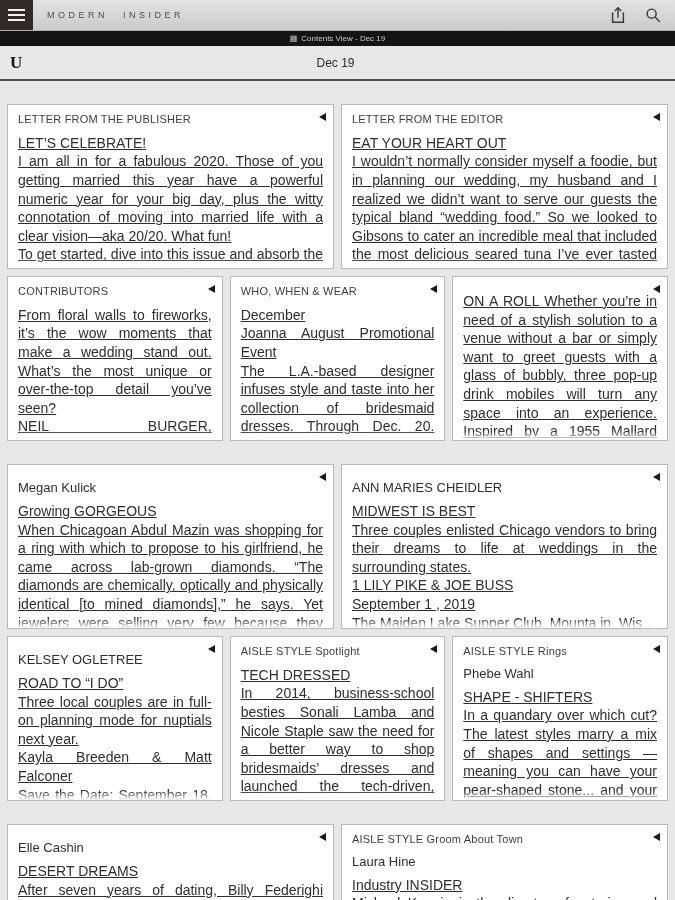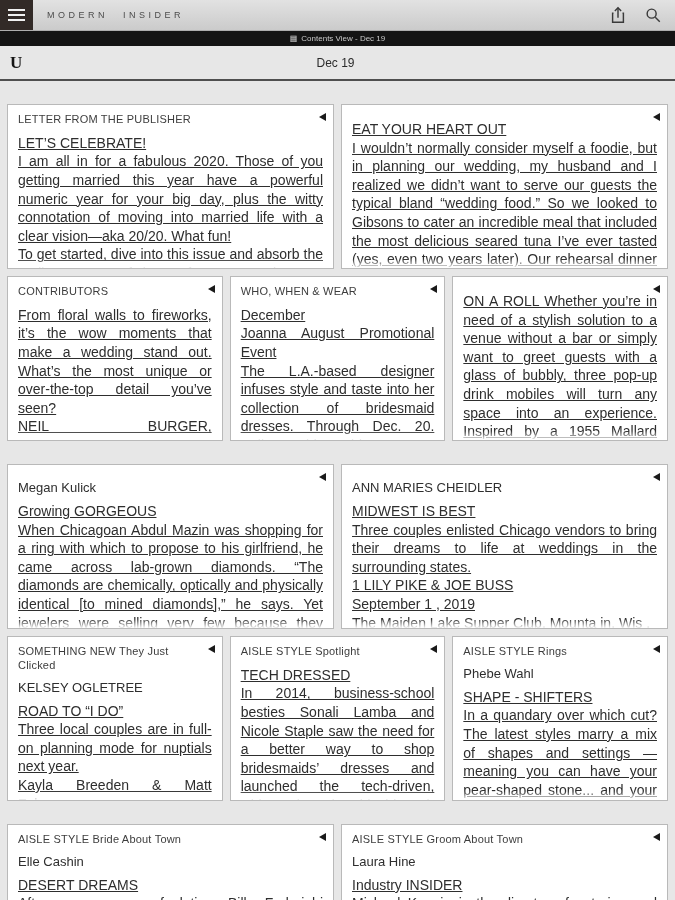--- a/index.html
+++ b/index.html
@@ -87,20 +87,21 @@
   <article class="card span3">
     <h2>LETTER FROM THE PUBLISHER</h2>
     <span class="tri"></span>
 
     <p class="body">LET’S CELEBRATE!
 I am all in for a fabulous 2020. Those of you getting married this year have a powerful numeric year for your big day, plus the witty connotation of moving into married life with a clear vision—aka 20/20. What fun!
 To get started, dive into this issue and absorb the endless array of inspo from more than 35 spectacular real weddings handpicked by Editor-in- Chief Elle Cashin. From three Spotlight weddings just outside the city to a distinct and diverse selection of Scene weddings to our personally swoothy, top Feature weddings, there’s no end to the</p>
   </article>
 
   <article class="card span3">
+    <h2>LETTER FROM THE EDITOR</h2>
     <span class="tri"></span>
 
     <p class="body">EAT YOUR HEART OUT
 I wouldn’t normally consider myself a foodie, but in planning our wedding, my husband and I realized we didn’t want to serve our guests the typical bland “wedding food.” So we looked to Gibsons to cater an incredible meal that included the most delicious seared tuna I’ve ever tasted (yes, even two years later). Our rehearsal dinner also became a foodie fete: We hosted it at Prime &amp; Provisions, a DineAmic Hospitality restaurant, and served juicy steaks and seafood. So I was especially excited this fall when I heard that Dine-Amic was getting into the catering game, opening up its impressive</p>
   </article>
 
   <article class="card span2">
     <h2>CONTRIBUTORS</h2>
     <span class="tri"></span>
 
@@ -138,21 +139,20 @@
     <p class="body">MIDWEST IS BEST
 Three couples enlisted Chicago vendors to bring their dreams to life at weddings in the surrounding states.
 1 LILY PIKE &amp; JOE BUSS
 September 1 , 2019
 The Maiden Lake Supper Club, Mounta in, Wis .
 Photography by Dana Ann Photography and Lauren Sims Photography
 After Lily Pike and Joe Buss were married in a private ceremony on a</p>
   </article>
 
   <article class="card span2">
-    <h2>SOMETHING NEW They Just Clicked</h2>
     <span class="tri"></span>
     <div class="author">KELSEY OGLETREE</div>
     <p class="body">ROAD TO “I DO”
 Three local couples are in full-on planning mode for nuptials next year.
 Kayla Breeden &amp; Matt Falconer
 Save the Date: September 18, 2020
 Kayla Breeden and Matt Falconer met while they were both attending Ohio University, and for Matt, it was nearly love at</p>
   </article>
 
   <article class="card span2">
@@ -167,21 +167,20 @@
     <h2>AISLE STYLE Rings</h2>
     <span class="tri"></span>
     <div class="author">Phebe Wahl</div>
     <p class="body">SHAPE - SHIFTERS
 In a quandary over which cut? The latest styles marry a mix of shapes and settings — meaning you can have your pear-shaped stone... and your cushion cut too.
 Pavé petite Margaret ring, $5,520, ashleyzhangjewelry.com
 Tacori Reverse Crescent engagement ring with emeralds-cut center diamond, price</p>
   </article>
 
   <article class="card span3">
-    <h2>AISLE STYLE Bride About Town</h2>
     <span class="tri"></span>
     <div class="author">Elle Cashin</div>
     <p class="body">DESERT DREAMS
 After seven years of dating, Billy Federighi proposed to model Cecily Rodriguez on a quiet Saturday morning at home. Though the proposal was a complete surprise, Cecily immediately got planning underway for a dreamy destination wedding in Palm Springs. “I jumped in with both feet,” she says. “I’m a Virgo; I knew a lot of what</p>
   </article>
 
   <article class="card span3">
     <h2>AISLE STYLE Groom About Town</h2>
     <span class="tri"></span>
     <div class="author">Laura Hine</div>

